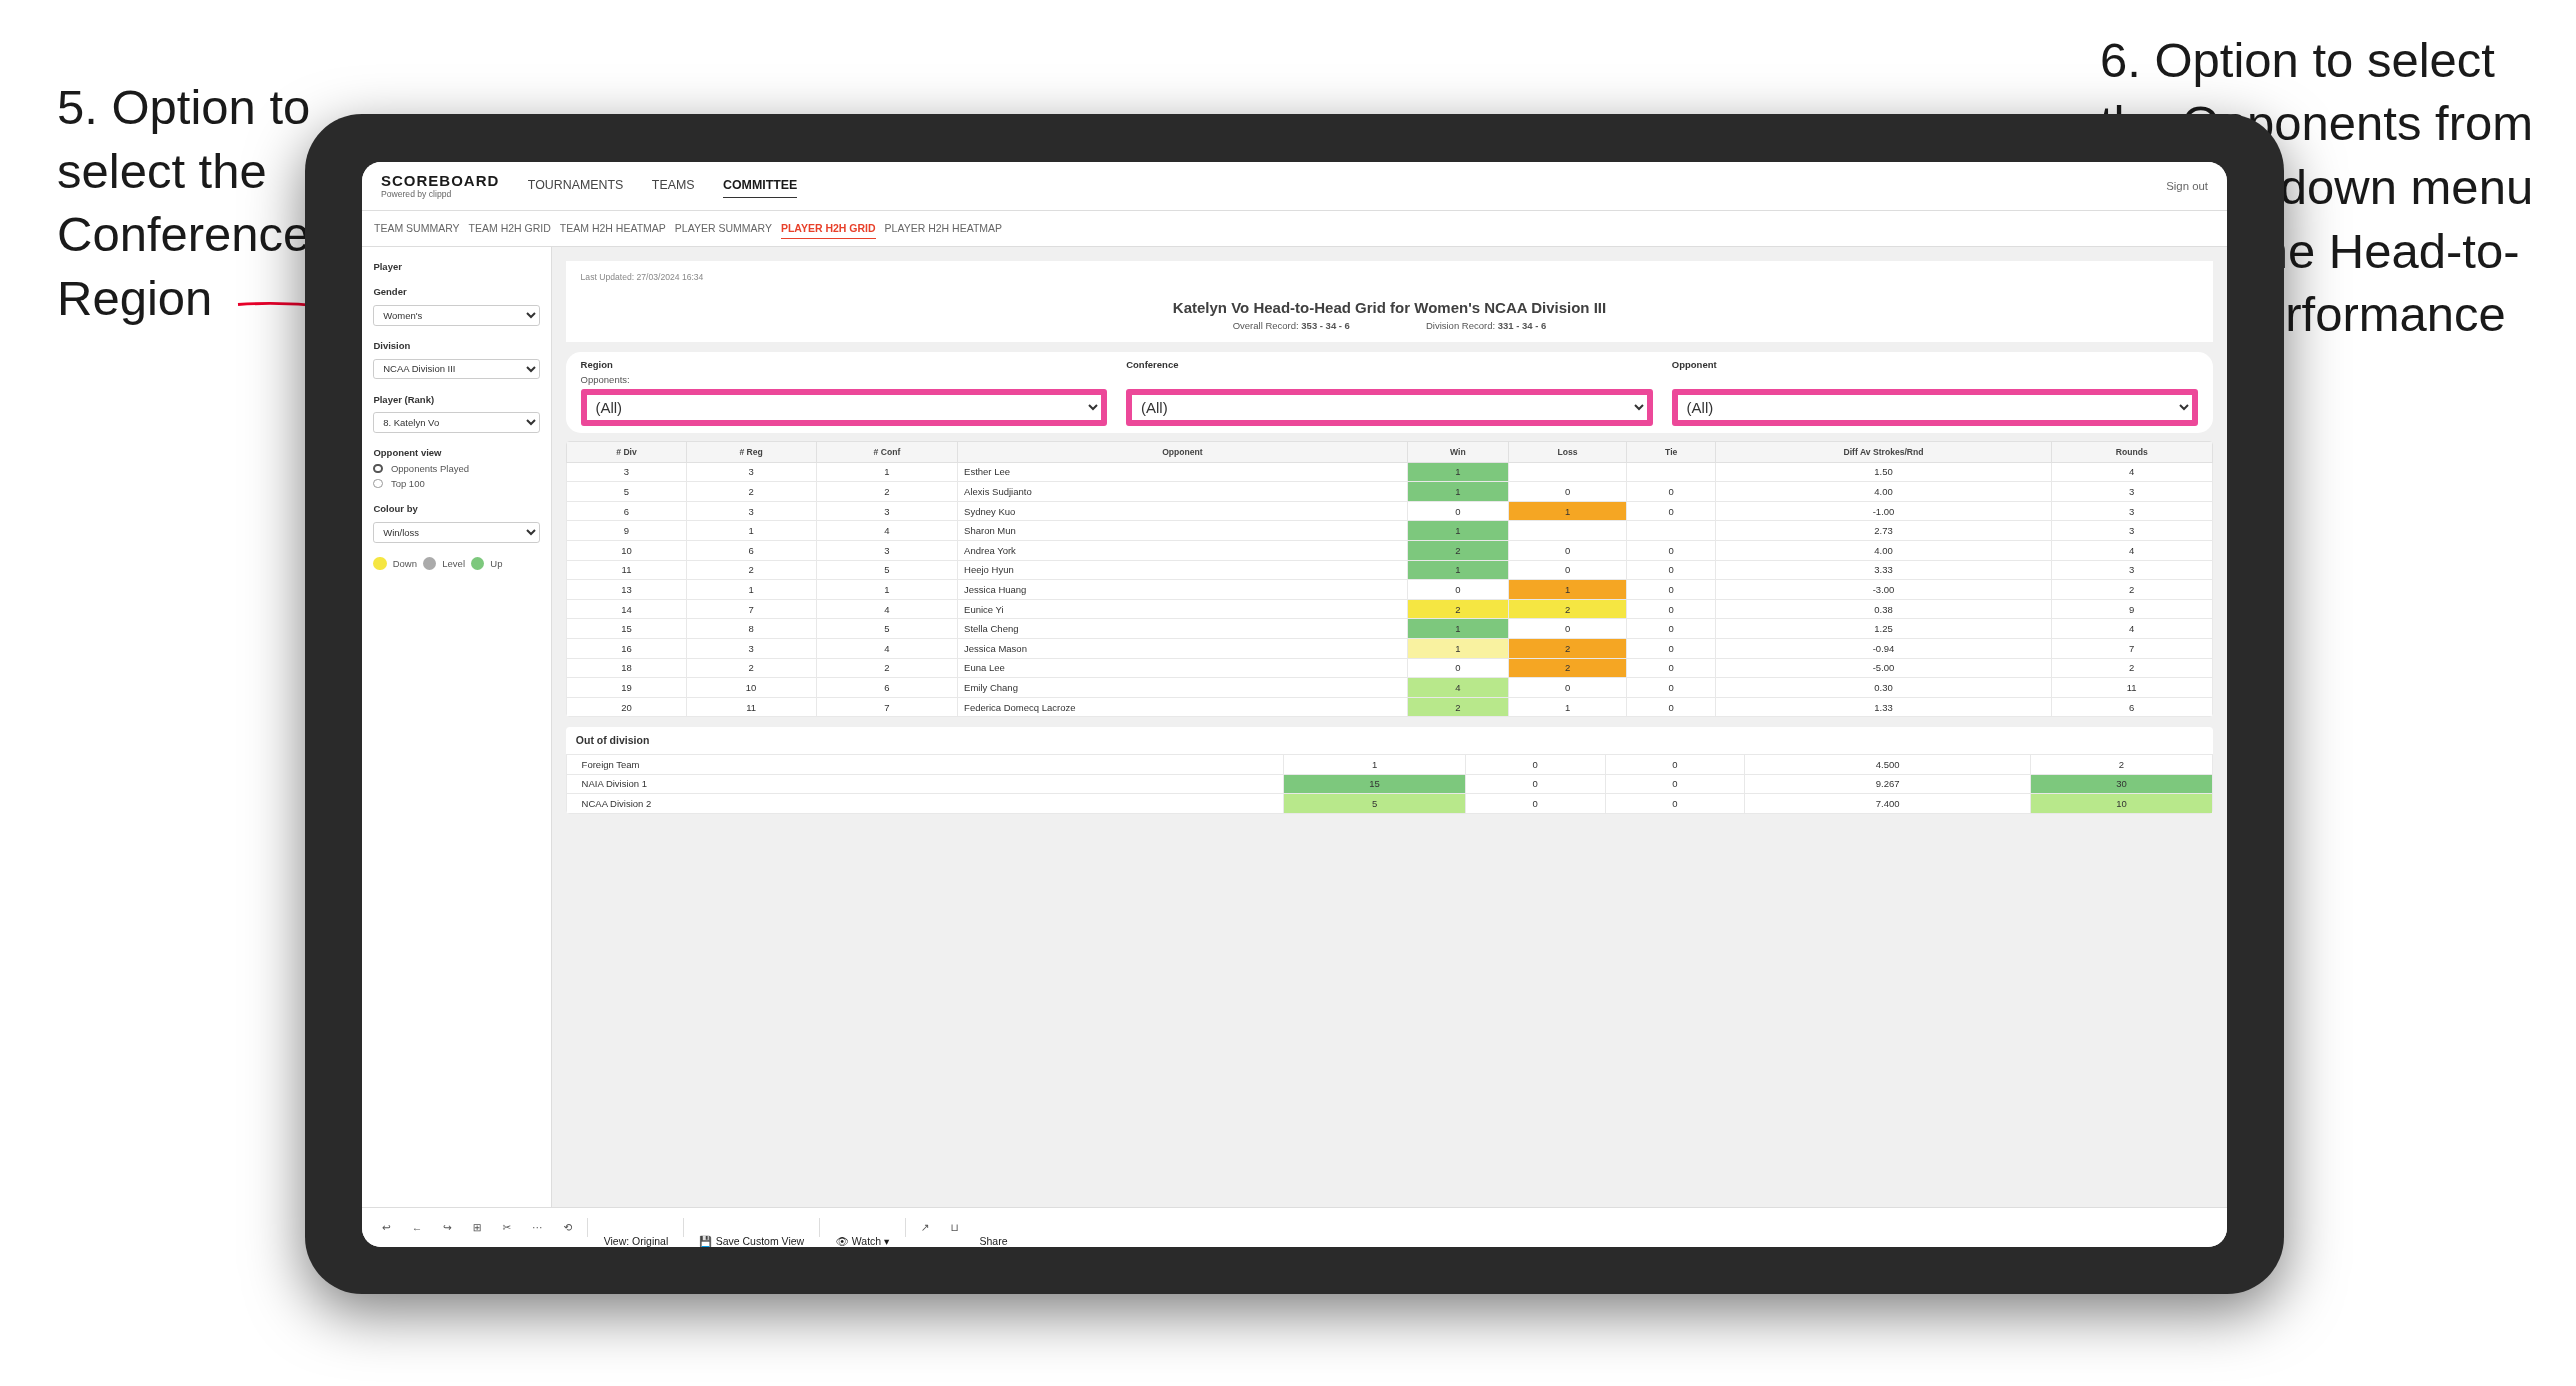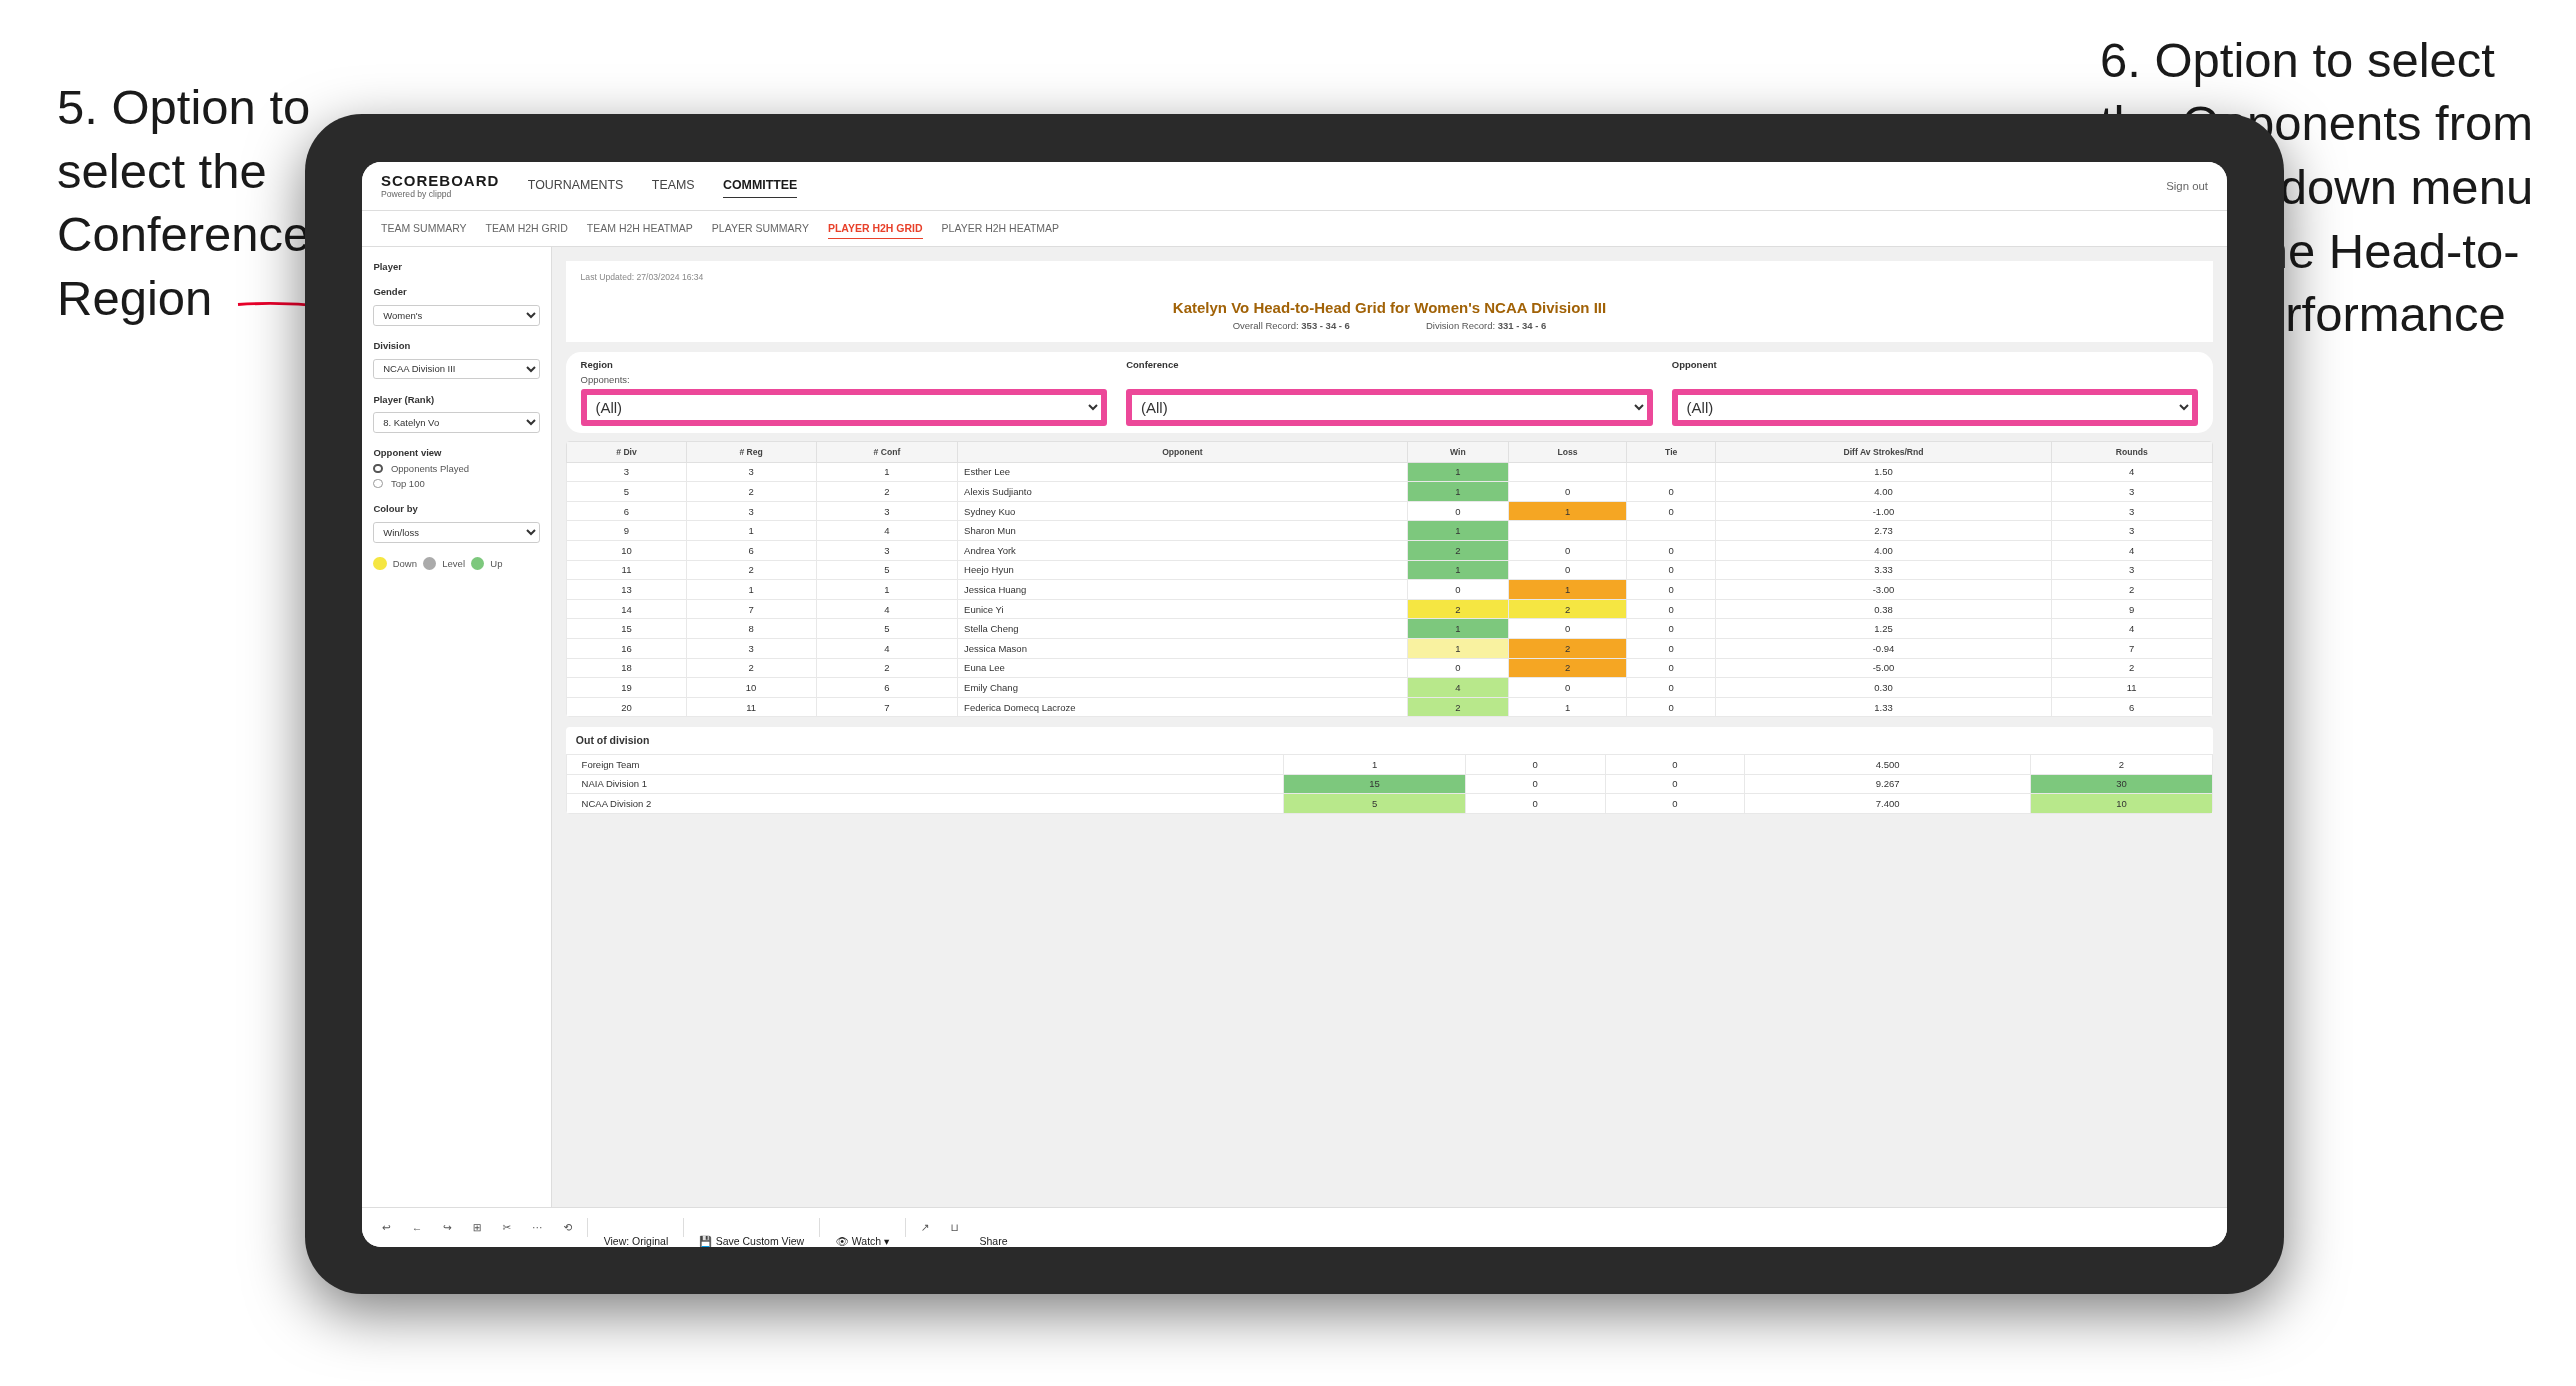--- a/index.html
+++ b/index.html
@@ -109,23 +109,23 @@
       font-size: 11.4px;
       color: #666;
       display: flex;
       gap: 9.5px;
     }
 
     
     .sub-nav {
       background: #ffffff;
       border-bottom: 1px solid #ddd;
-      padding: 0 19px;
-      display: flex;
-      gap: 19px;
+      padding: 0 12px;
+      display: flex;
+      gap: 9px;
       align-items: center;
       height: 36px;
     }
 
     .sub-nav-item {
       font-size: 10.5px;
       color: #666;
       cursor: pointer;
       padding: 4.8px 0;
     }
@@ -239,21 +239,21 @@
 
     .last-updated {
       font-size: 8.6px;
       color: #888;
       margin-bottom: 5.7px;
     }
 
     .grid-title {
       font-size: 15px;
       font-weight: 600;
-      color: #a16207;
+      color: #404040;
       text-align: center;
       margin-bottom: 3.8px;
       margin-top: 17px;
     }
 
     .record-row {
       display: flex;
       justify-content: center;
       gap: 76px;
       font-size: 9.5px;

